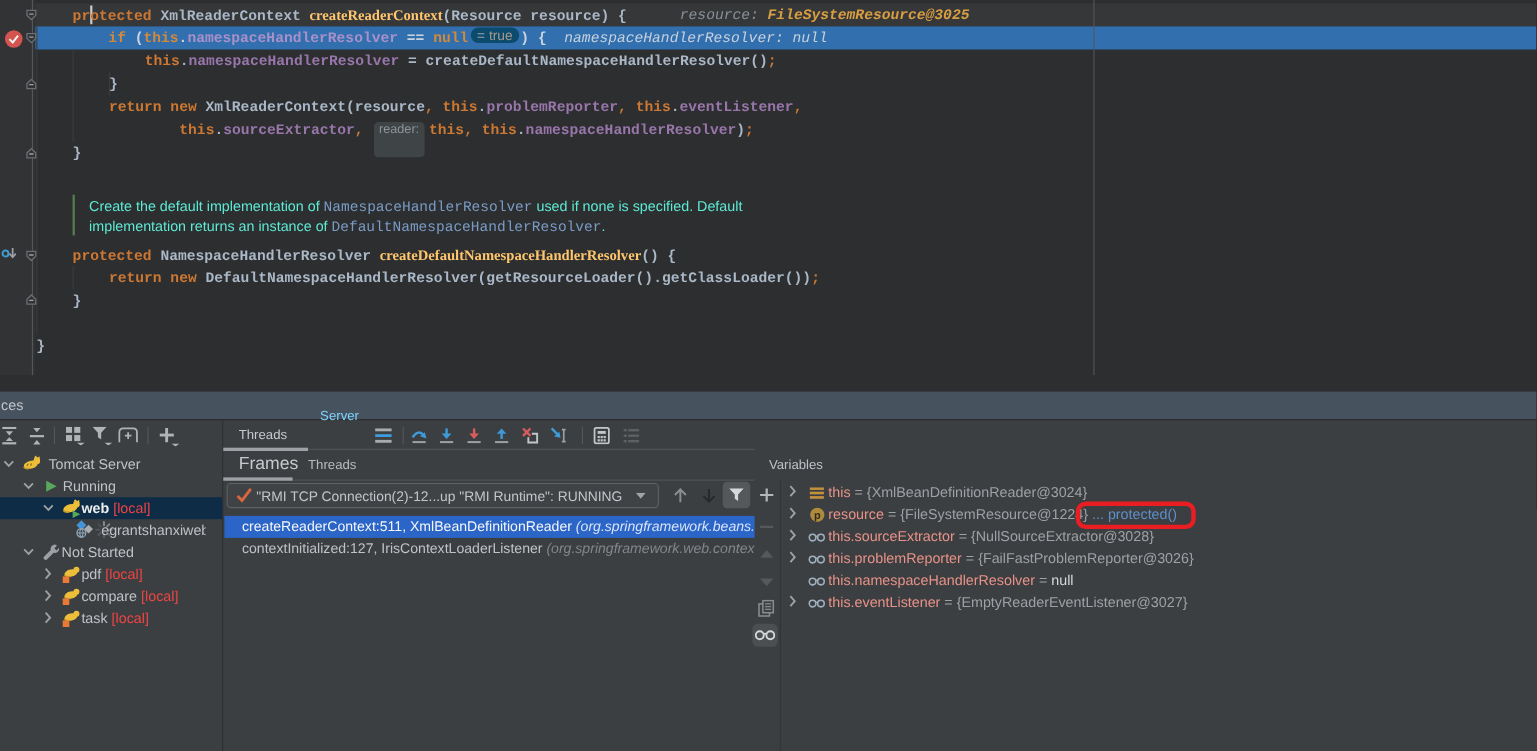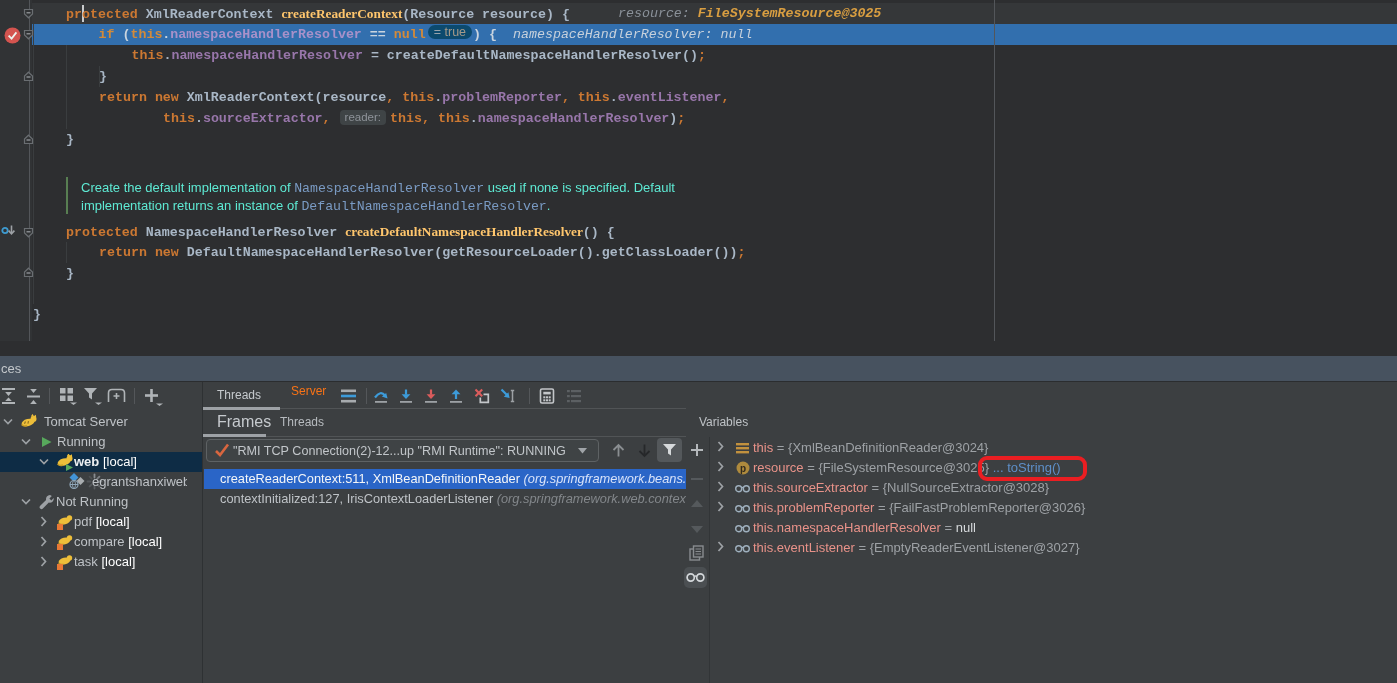--- a/index.html
+++ b/index.html
@@ -10,25 +10,25 @@
 .m{color:#FFC66D;font-family:Liberation Serif, serif;}
 .o{color:#CC7832;}
 .hint{position:absolute;font:italic 400 13.3px/21px "Liberation Mono",monospace;white-space:pre;}
 .hg{color:#8A9199;}
 .ha{color:#D99E41;font-weight:700;}
 .h2{color:#C7D1DC;}
 .t2{color:#C9D4DF;}
 .k2{color:#D28A3A;}
 .f2{color:#A891C9;}
 .pill1{display:inline-block;background:#0c4a6e;border-radius:7px;font:400 12.5px/14px "Liberation Sans",sans-serif;color:#98A3AC;height:14px;padding:0 6px;vertical-align:2px;margin-left:2px;margin-right:1px;}
-.pill2{display:inline-block;background:#3F4446;border-radius:4px;font:400 11.5px/15px "Liberation Sans",sans-serif;color:#8E9399;height:15px;padding:0 5px;vertical-align:1px;margin-left:9px;margin-right:4px;}
+.pill2{display:inline-block;background:#3F4446;border-radius:4px;font:400 11.5px/15px "Liberation Sans",sans-serif;color:#8E9399;height:32px;padding:0 5px;vertical-align:1px;margin-left:9px;margin-right:4px;}
 .dg{font:400 13px/17px "Liberation Sans",sans-serif;color:#5eead4;}
 .dc{font:400 13.2px/17px "Liberation Mono",monospace;color:#7A9BC4;}
 .ui{position:absolute;font:13px/20px "Liberation Sans",sans-serif;color:#BEC2C6;white-space:pre;}
-.dim{color:#ffffff;}
+.dim{color:#ef4444;}
 .vn{color:#E89289;}
 .vv{color:#9DA1A5;}
 </style></head><body>
 <div id="scr">
 
 <div class="a" style="left:0;top:0;width:1397px;height:356px;background:#2D2E30;overflow:hidden;">
 
   <div class="a" style="left:32px;top:3px;width:1365px;height:21px;background:#353739;"></div>
 
   <div class="a" style="left:32px;top:24px;width:1365px;height:21px;background:#326FAE;"></div>
@@ -234,27 +234,27 @@
       <ellipse cx="8.5" cy="7" rx="6" ry="3.3" fill="#EDBE3A" transform="rotate(-14 8.5 7)"></ellipse>
       <circle cx="13.5" cy="4" r="2.7" fill="#EDBE3A"></circle>
       <path d="M2.5 9 Q5 11 7.5 10" stroke="#C79D26" stroke-width="1.3" fill="none"></path>
       <rect x="1" y="10" width="6" height="6" fill="#E87936"></rect>
     </svg>
 
 <div class="ui" style="left:44px;top:412px;">Tomcat Server</div>
 <div class="ui" style="left:57px;top:432px;">Running</div>
 <div class="ui" style="left:74px;top:452px;"><b style="color:#EDEFF1;">web</b> <span class="dim">[local]</span></div>
 <div class="ui" style="left:92px;top:472px;width:95px;overflow:hidden;">egrantshanxiweb</div>
-<div class="ui" style="left:56px;top:492px;">Not Running</div>
+<div class="ui" style="left:56px;top:492px;">Not Started</div>
 <div class="ui" style="left:74px;top:512px;">pdf <span class="dim">[local]</span></div>
 <div class="ui" style="left:74px;top:532px;">compare <span class="dim">[local]</span></div>
 <div class="ui" style="left:74px;top:552px;">task <span class="dim">[local]</span></div>
 
 <div class="ui" style="left:217px;top:385px;color:#C6CACE;font-size:12px;">Threads</div>
-<div class="ui" style="left:291px;top:381px;color:#f97316;font-size:12px;">Server</div>
+<div class="ui" style="left:291px;top:368px;color:#7dd3fc;font-size:12px;">Server</div>
 <div class="a" style="left:203px;top:408px;width:483px;height:1px;background:#515456;"></div>
 <div class="a" style="left:203px;top:407px;width:77px;height:3px;background:#9EA2A6;"></div>
 
 <svg class="a" style="left:341px;top:389px;" width="16" height="15">
       <rect x="0" y="0.5" width="15" height="2.6" fill="#A7ABAE"></rect>
       <rect x="0" y="5.7" width="15" height="2.6" fill="#3D9BD9"></rect>
       <rect x="0" y="10.9" width="15" height="2.6" fill="#A7ABAE"></rect>
     </svg>
 <div class="a" style="left:366px;top:388px;width:1px;height:16px;background:#54575A;"></div>
 
@@ -412,21 +412,21 @@
       <circle cx="12.3" cy="5.7" r="3" stroke="#9FB0BE" stroke-width="1.4" fill="none"></circle>
       <path d="M7.5 4.9 Q8.5 3.9 9.5 4.9" stroke="#9FB0BE" stroke-width="1.2" fill="none"></path>
     </svg>
 <svg class="a" style="left:734px;top:543px;" width="17" height="11">
       <circle cx="4.7" cy="5.7" r="3" stroke="#9FB0BE" stroke-width="1.4" fill="none"></circle>
       <circle cx="12.3" cy="5.7" r="3" stroke="#9FB0BE" stroke-width="1.4" fill="none"></circle>
       <path d="M7.5 4.9 Q8.5 3.9 9.5 4.9" stroke="#9FB0BE" stroke-width="1.2" fill="none"></path>
     </svg>
 
 <div class="ui" style="left:753px;top:438px;"><span class="vn">this</span><span class="vv"> = {XmlBeanDefinitionReader@3024}</span></div>
-<div class="ui" style="left:753px;top:458px;"><span class="vn">resource</span><span class="vv"> = {FileSystemResource@3025}</span><span style="color:#5E8FC8;"> ... toString()</span></div>
+<div class="ui" style="left:753px;top:458px;"><span class="vn">resource</span><span class="vv"> = {FileSystemResource@1224}</span><span style="color:#5E8FC8;"> ... protected()</span></div>
 <div class="ui" style="left:753px;top:478px;"><span class="vn">this.sourceExtractor</span><span class="vv"> = {NullSourceExtractor@3028}</span></div>
 <div class="ui" style="left:753px;top:498px;"><span class="vn">this.problemReporter</span><span class="vv"> = {FailFastProblemReporter@3026}</span></div>
 <div class="ui" style="left:753px;top:518px;"><span class="vn">this.namespaceHandlerResolver</span><span class="vv"> = </span><span style="color:#D6D9DB;">null</span></div>
 <div class="ui" style="left:753px;top:538px;"><span class="vn">this.eventListener</span><span class="vv"> = {EmptyReaderEventListener@3027}</span></div>
 
 <div class="a" style="left:978px;top:456px;width:101px;height:17px;border:4px solid #EA1E22;border-radius:9px;"></div>
 
 </div>
 
 </body></html>

